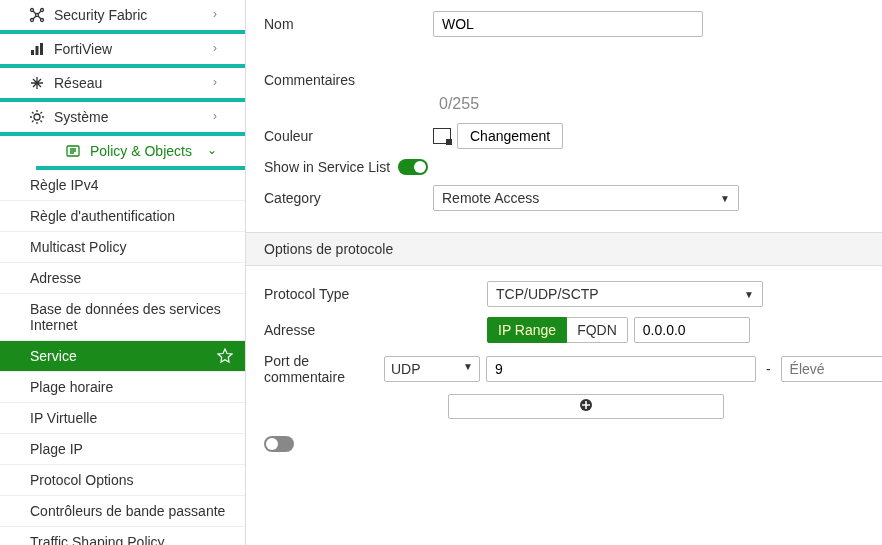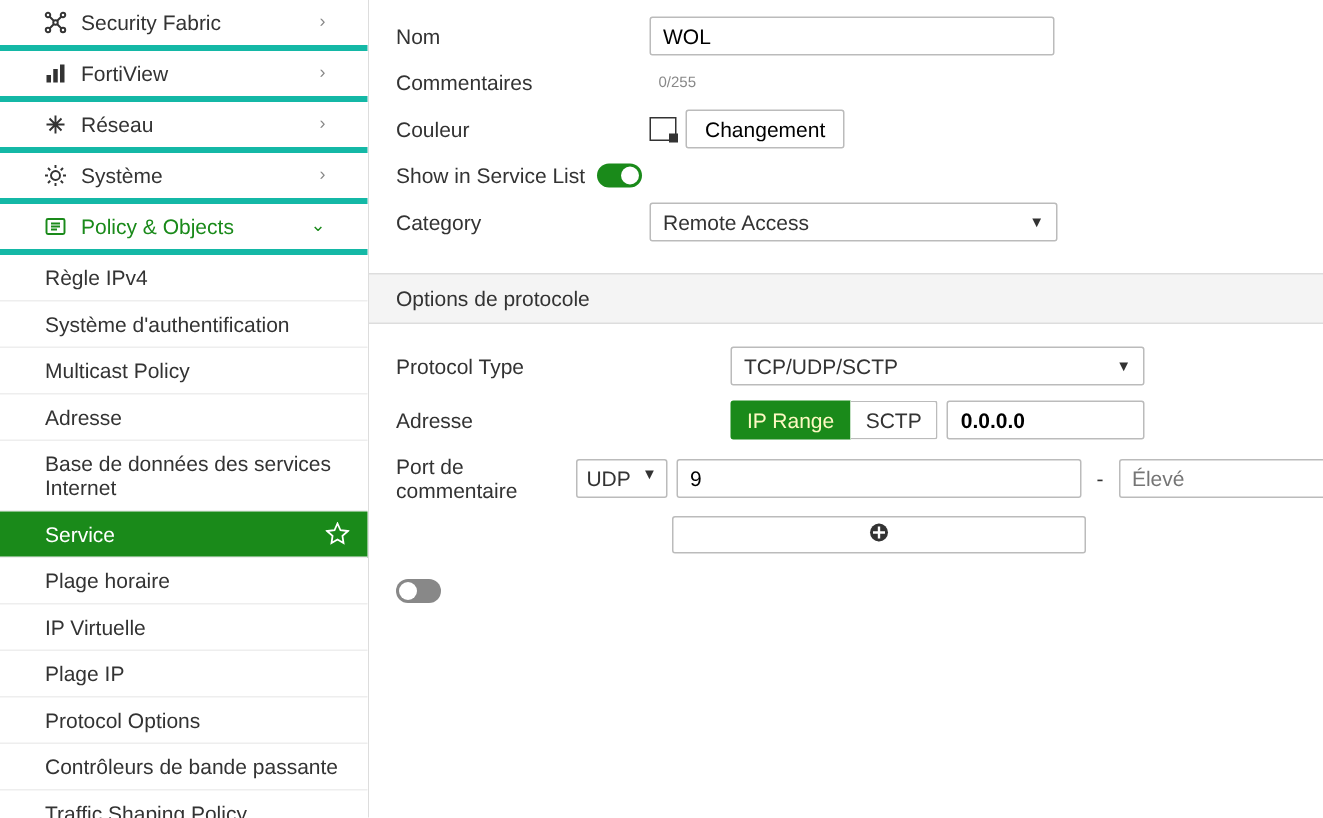--- a/index.html
+++ b/index.html
@@ -2,48 +2,48 @@
 <html><head>
 <meta charset="utf-8">
 <style>
 * { box-sizing: border-box; margin: 0; padding: 0; }
 body { font-family: -apple-system, BlinkMacSystemFont, "Segoe UI", Arial, sans-serif; font-size: 14px; color: #333; background: #fff; width: 882px; height: 545px; overflow: hidden; display: flex; }
 .sidebar { width: 246px; border-right: 1px solid #ddd; background: #fff; overflow-y: auto; }
 .nav-item { display: flex; align-items: flex-start; padding: 7px 28px; cursor: pointer; border-bottom: 4px solid #14b8a6; }
 .nav-item .icon { width: 18px; display: inline-flex; justify-content: center; margin-right: 8px; font-size: 14px; }
 .nav-item .label { flex: 1; }
 .nav-item .chev { color: #888; font-size: 12px; }
-.nav-item.active-parent { color: #1a8a1a; font-weight: 500; }
+.nav-item.active-parent { color: #1a8a1a; font-weight: 500; margin-left: 36px; }
 .nav-item.active-parent .chev { color: #1a8a1a; }
 .sub-item { padding: 7px 12px 7px 30px; cursor: pointer; border-bottom: 1px solid #eee; }
 .sub-item.selected { background: #1a8a1a; color: #fff; display: flex; align-items: flex-end; }
 .sub-item.selected .star { margin-left: auto; }
 .main { flex: 1; padding: 6px 0 0 0; overflow-y: auto; }
 .form-row { display: flex; align-items: center; padding: 5px 18px; }
 .form-row .lbl { width: 130px; }
 .form-row .ctrl { flex: 1; display: flex; align-items: center; gap: 6px; padding-left: 39px; }
 input[type=text], textarea, select { border: 1px solid #bbb; border-radius: 2px; padding: 4px 8px; font-size: 14px; font-family: inherit; }
 input[type=text] { width: 270px; }
 textarea { width: 230px; height: 24px; resize: both; }
-.counter { color: #888; font-size: 10px; margin-left: 6px; }
+.counter { color: #888; font-size: 16px; margin-left: 6px; margin-top: 48px; }
 .btn { border: 1px solid #bbb; background: #fff; padding: 4px 12px; border-radius: 2px; cursor: pointer; font-size: 14px; }
 .section-header { background: #f4f4f4; padding: 8px 18px; margin-top: 16px; border-top: 1px solid #ddd; border-bottom: 1px solid #ddd; font-weight: 400; }
 .toggle { width: 30px; height: 16px; border-radius: 8px; position: relative; display: inline-block; }
 .toggle.on { background: #1a8a1a; }
 .toggle.on::after { content: ''; position: absolute; width: 12px; height: 12px; background: #fff; border-radius: 50%; top: 2px; right: 2px; }
 .toggle.off { background: #888; }
 .toggle.off::after { content: ''; position: absolute; width: 12px; height: 12px; background: #fff; border-radius: 50%; top: 2px; left: 2px; }
-.select-wide { width: 272px; display: flex; align-items: center; border: 1px solid #bbb; border-radius: 2px; padding: 4px 8px; cursor: pointer; }
+.select-wide { width: 306px; display: flex; align-items: center; border: 1px solid #bbb; border-radius: 2px; padding: 4px 8px; cursor: pointer; }
 .select-wide .caret { margin-left: auto; font-size: 10px; }
 .seg { display: inline-flex; }
 .seg .seg-btn { border: 1px solid #bbb; padding: 4px 10px; cursor: pointer; background: #fff; font-size: 14px; }
 .seg .seg-btn:first-child { border-radius: 2px 0 0 2px; }
 .seg .seg-btn:last-child { border-radius: 0 2px 2px 0; border-left: none; }
 .seg .seg-btn.active { background: #1a8a1a; color: #fef9c3; border-color: #1a8a1a; }
-.proto-select { width: 61px; border: 1px solid #bbb; border-radius: 2px; padding: 4px 6px; display: flex; align-items: flex-start; cursor: pointer; }
+.proto-select { width: 96px; border: 1px solid #bbb; border-radius: 2px; padding: 4px 6px; display: flex; align-items: flex-start; cursor: pointer; }
 .proto-select .caret { margin-left: auto; font-size: 10px; }
 .port-input { width: 80px; }
 .dash { margin: 0 4px; }
 .add-row { border: 1px solid #bbb; border-radius: 2px; width: 276px; margin-left: 184px; text-align: center; padding: 3px 0; cursor: pointer; margin-top: 4px; }
 .color-icon { width: 18px; height: 16px; border: 1px solid #333; display: inline-flex; align-items: center; justify-content: center; position: relative; }
 .color-icon::after { content: ''; width: 6px; height: 6px; background: #333; position: absolute; bottom: -2px; right: -2px; }
 svg { display: block; }
 </style>
 </head>
 <body>
@@ -108,21 +108,21 @@
             <rect x="2" y="3" width="12" height="10" rx="1"></rect>
             <path d="M5 6h6M5 8h6M5 10h4"></path>
           </g>
         </svg>
     </span>
     <span class="label">Policy &amp; Objects</span>
     <span class="chev">⌄</span>
   </div>
 
   <div class="sub-item">Règle IPv4</div>
-  <div class="sub-item">Système d'authentification</div>
+  <div class="sub-item">Règle d'authentification</div>
   <div class="sub-item">Multicast Policy</div>
   <div class="sub-item">Adresse</div>
   <div class="sub-item">Base de données des services Internet</div>
   <div class="sub-item selected">
     <span>Service</span>
     <span class="star">
       <svg width="16" height="16" viewBox="0 0 16 16">
           <path d="M8 1l2 4.5 5 .5-3.7 3.3L12 14l-4-2.3L4 14l.7-4.7L1 6l5-.5z" fill="none" stroke="#fff" stroke-width="1.2"></path>
         </svg>
     </span>
@@ -184,23 +184,23 @@
         <span class="caret">▼</span>
       </div>
     </div>
   </div>
 
   <div class="form-row">
     <div class="lbl" style="width:184px">Adresse</div>
     <div class="ctrl">
       <div class="seg">
         <div class="seg-btn active">IP Range</div>
-        <div class="seg-btn">SCTP</div>
-      </div>
-      <input type="text" style="width: 132px; font-weight: bold;" value="0.0.0.0">
+        <div class="seg-btn">FQDN</div>
+      </div>
+      <input type="text" style="width: 116px;" value="0.0.0.0">
     </div>
   </div>
 
   <div class="form-row">
     <div class="lbl" style="width:184px">Port de commentaire</div>
     <div class="ctrl">
       <div class="proto-select">
         <span>UDP</span>
         <span class="caret">▼</span>
       </div>

